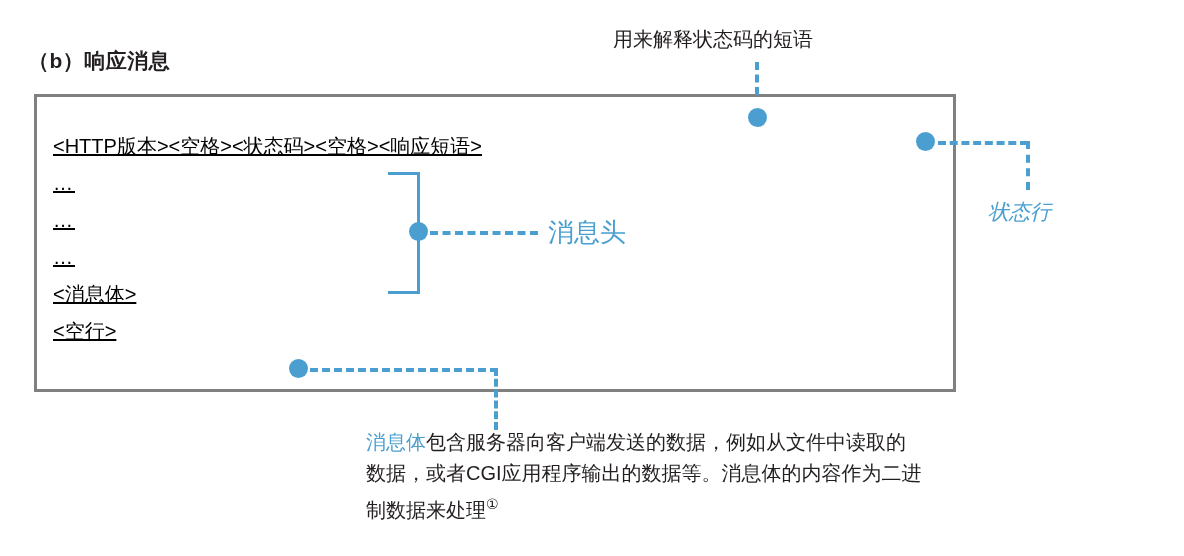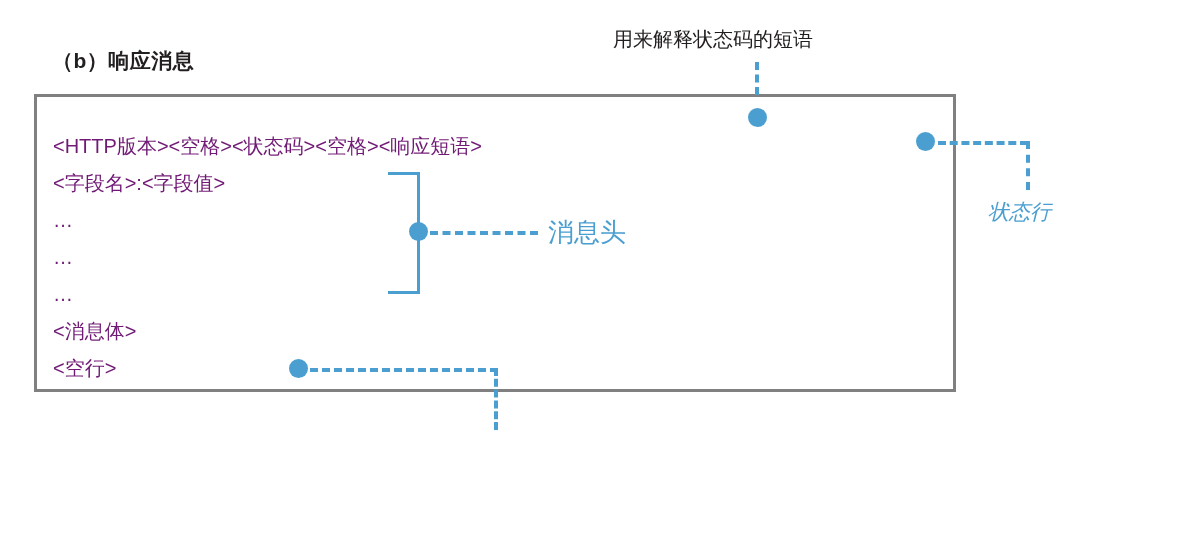--- a/index.html
+++ b/index.html
@@ -9,21 +9,21 @@
     font-family:"Liberation Sans","DejaVu Sans",sans-serif;
     color:#231f20;
     position:relative;
     overflow:hidden;
   }
   .stage{position:absolute;left:0;top:0;width:1184px;height:556px;}
   .abs{position:absolute;}
 
   
   #figure-caption{
-    left:52px;top:47px;
+    left:28px;top:47px;
     font-size:21px;font-weight:bold;
     letter-spacing:.5px;
     white-space:nowrap;
   }
 
   
   #message-box{
     left:34px;top:94px;
     width:922px;height:298px;
     border:3px solid #808080;
@@ -33,23 +33,24 @@
 
   
   #message-lines{
     left:53px;top:128px;
     width:600px;
   }
   .msg-line{
     font-size:20px;
     line-height:37px;
     height:37px;
-    color:#701a75;
+    color:#000000;
     white-space:nowrap;
     font-family:"Liberation Sans","DejaVu Sans",sans-serif;
+    text-decoration:underline;
   }
   .msg-line.dots{
     font-size:20px;
     letter-spacing:2px;
   }
 
   
   .blue-text{color:#4a9fd0;}
 
   
@@ -113,21 +114,20 @@
 <body>
 
 <div class="stage">
 
   <div class="abs" id="figure-caption">（b）响应消息</div>
 
   <div class="abs" id="message-box"></div>
 
   <div class="abs" id="message-lines">
     <div class="msg-line">&lt;HTTP版本&gt;&lt;空格&gt;&lt;状态码&gt;&lt;空格&gt;&lt;响应短语&gt;</div>
-    <div class="msg-line">&lt;字段名&gt;:&lt;字段值&gt;</div>
     <div class="msg-line dots">…</div>
     <div class="msg-line dots">…</div>
     <div class="msg-line dots">…</div>
     <div class="msg-line">&lt;消息体&gt;</div>
     <div class="msg-line">&lt;空行&gt;</div>
   </div>
 
   <div class="abs" id="annotation-phrase-label">用来解释状态码的短语</div>
   <div class="abs dash-v" style="left:755px;top:62px;height:33px;"></div>
   <div class="abs conn-dot" style="left:748px;top:108px;"></div>
@@ -139,14 +139,19 @@
 
   <div class="abs" id="header-brace"></div>
   <div class="abs conn-dot" style="left:409px;top:222px;"></div>
   <div class="abs dash-h" style="left:430px;top:231px;width:108px;"></div>
   <div class="abs blue-text" id="annotation-headers-label">消息头</div>
 
   <div class="abs conn-dot" style="left:289px;top:359px;"></div>
   <div class="abs dash-h" style="left:310px;top:368px;width:188px;"></div>
   <div class="abs dash-v" style="left:494px;top:368px;height:62px;"></div>
 
+  <div class="abs" id="body-note">
+    <div class="note-line"><span class="blue-text">消息体</span><span>包含服务器向客户端发送的数据，例如从文件中读取的</span></div>
+    <div class="note-line">数据，或者CGI应用程序输出的数据等。消息体的内容作为二进</div>
+    <div class="note-line"><span>制数据来处理</span><span class="sup-circ">①</span></div>
+  </div>
 
 </div>
 
 </body></html>

